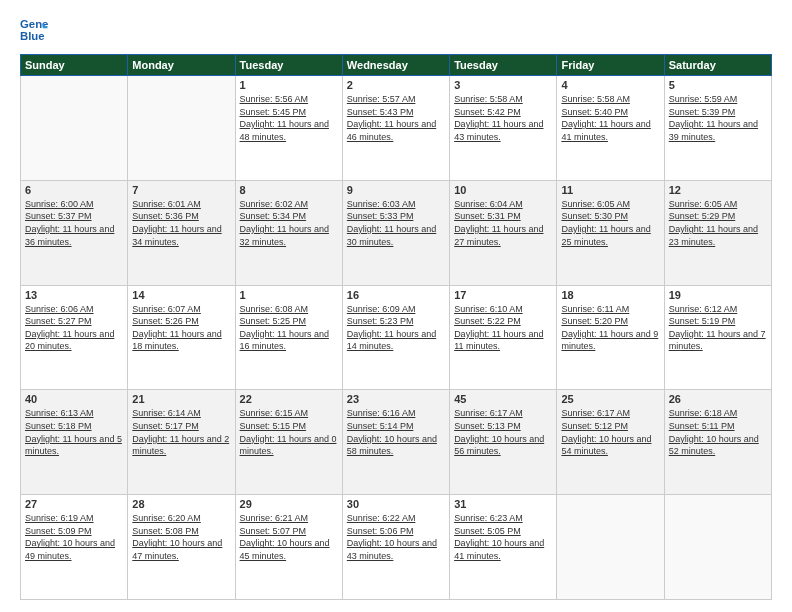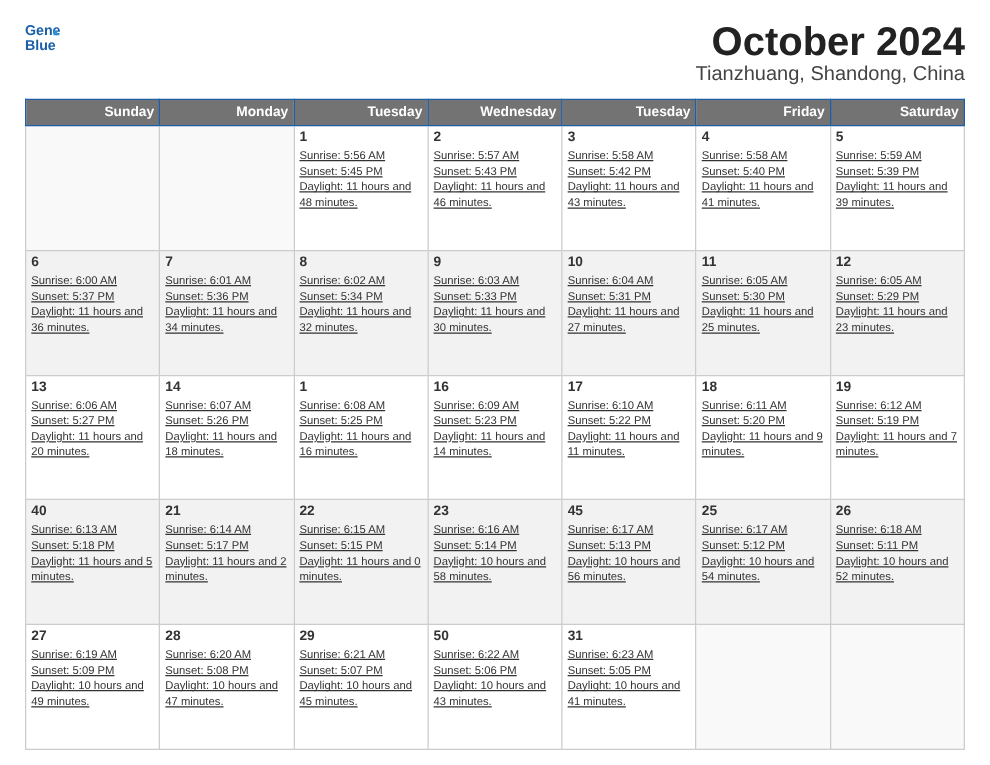--- a/index.html
+++ b/index.html
@@ -46,26 +46,26 @@
       color: #444;
     }
     .calendar {
       flex: 1;
       border: 1px solid #ccc;
       border-collapse: collapse;
       width: 100%;
       table-layout: fixed;
     }
     .calendar th {
-      background: #737373;
+      background: #14532d;
       color: #fff;
       font-size: 11px;
       font-weight: bold;
       padding: 4px 4px;
-      text-align: right;
+      text-align: left;
       border: 1px solid #1a5fa8;
       margin-top: 18px;
     }
     .calendar td {
       border: 1px solid #ccc;
       vertical-align: top;
       padding: 3px 4px;
       font-size: 9.5px;
       color: #333;
       background: #fff;
@@ -94,24 +94,20 @@
 <body>
 
 <div class="page">
   <div class="header">
     <div class="logo">
       <svg class="logo-icon" viewBox="0 0 32 32" xmlns="http://www.w3.org/2000/svg">
         <text x="0" y="14" font-size="13" font-weight="bold" fill="#1a5fa8" font-family="Arial">General</text>
         <text x="0" y="27" font-size="13" font-weight="bold" fill="#1a5fa8" font-family="Arial">Blue</text>
         <polygon points="26,8 32,14 26,14" fill="#2a90d9"></polygon>
       </svg>
-    </div>
-    <div class="title-block">
-      <div class="main-title">October 2024</div>
-      <div class="subtitle">Tianzhuang, Shandong, China</div>
     </div>
   </div>
 
   <table class="calendar">
     <thead>
       <tr>
         <th>Sunday</th>
         <th>Monday</th>
         <th>Tuesday</th>
         <th>Wednesday</th>
@@ -242,21 +238,21 @@
           </td>
           <td>
             <span class="day-num">28</span>
             <div class="day-info">Sunrise: 6:20 AM<br>Sunset: 5:08 PM<br>Daylight: 10 hours and 47 minutes.</div>
           </td>
           <td>
             <span class="day-num">29</span>
             <div class="day-info">Sunrise: 6:21 AM<br>Sunset: 5:07 PM<br>Daylight: 10 hours and 45 minutes.</div>
           </td>
           <td>
-            <span class="day-num">50</span>
+            <span class="day-num">30</span>
             <div class="day-info">Sunrise: 6:22 AM<br>Sunset: 5:06 PM<br>Daylight: 10 hours and 43 minutes.</div>
           </td>
           <td>
             <span class="day-num">31</span>
             <div class="day-info">Sunrise: 6:23 AM<br>Sunset: 5:05 PM<br>Daylight: 10 hours and 41 minutes.</div>
           </td>
           <td class="empty"></td>
           <td class="empty"></td>
         </tr>
       </tbody>

